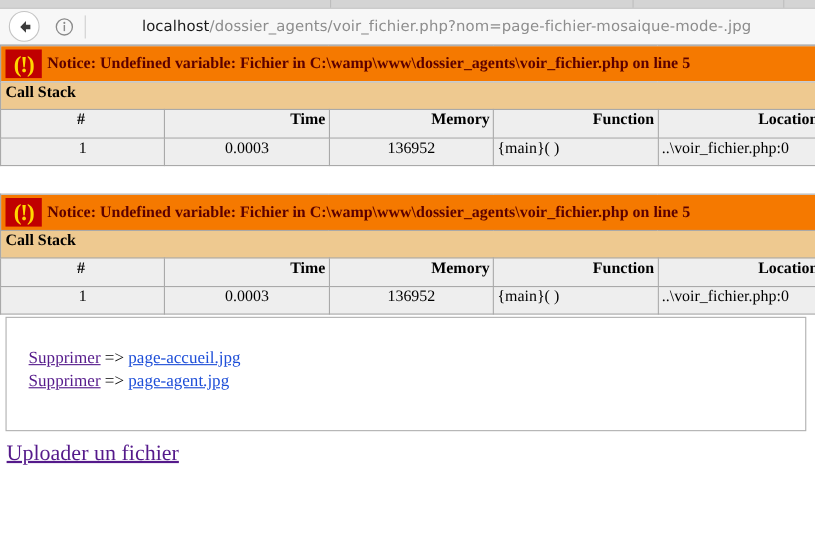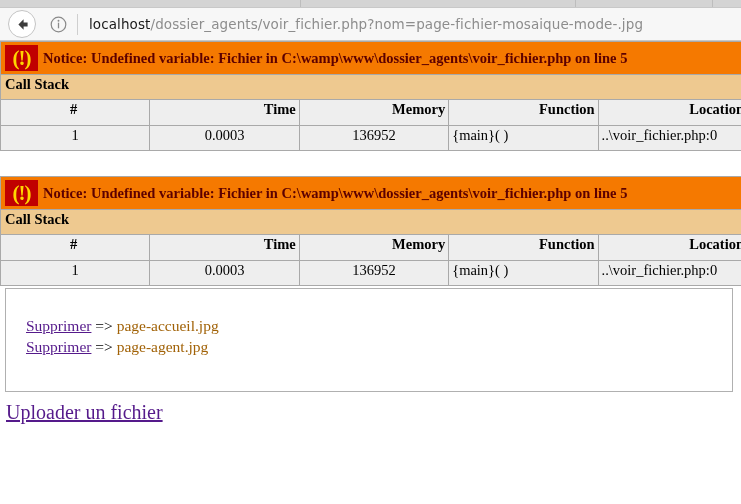--- a/index.html
+++ b/index.html
@@ -78,21 +78,21 @@
     display: flex;
     align-items: center;
     padding-left: 11px;
     font-family: "DejaVu Sans", sans-serif;
     font-size: 13.5px;
     letter-spacing: 0.1px;
     white-space: nowrap;
     overflow: hidden;
     cursor: text;
   }
-  .url-host { color: #1a1a1a; }
+  .url-host { color: #1a1a1a; margin-left: 40px; }
   .url-path { color: #8d8d8d; }
 
   
   #page {
     width: 741px;
     height: 463px;
     background: #ffffff;
     overflow: hidden;
     position: relative;
   }
@@ -207,21 +207,22 @@
     line-height: 21px;
     white-space: nowrap;
   }
   .file-row:first-of-type { margin-top: 26px; }
   .link-visited {
     color: #551a8b;
     text-decoration: underline;
     cursor: pointer;
   }
   .link-unvisited {
-    color: #a16207;
+    color: #1d4ed8;
+    text-decoration: underline;
     cursor: pointer;
   }
   .arrow-sep { color: #000000; }
 
   #upload-link-row {
     padding: 9px 0 0 6px;
     font-family: "Liberation Serif", serif;
     font-size: 20px;
   }
 </style>

